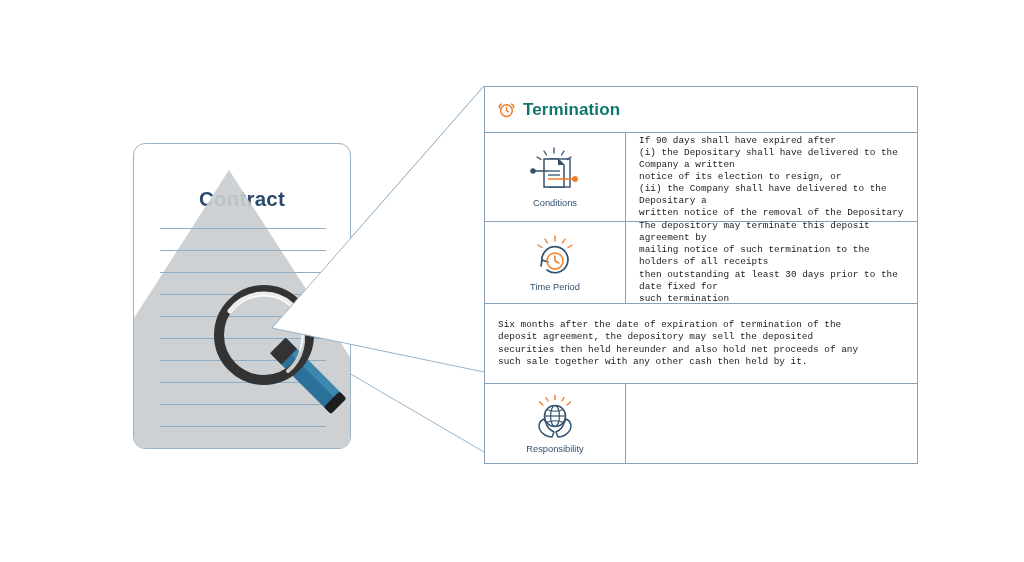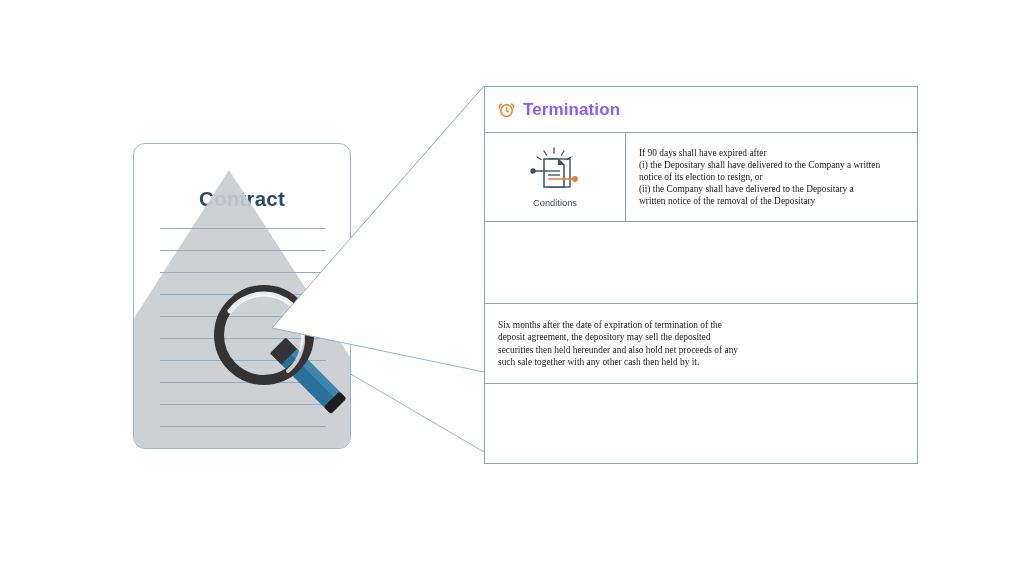--- a/index.html
+++ b/index.html
@@ -91,21 +91,21 @@
     height: 46px;
     border-bottom: 1.3px solid #85a3bd;
     display: flex;
     align-items: center;
     padding-left: 12px;
     box-sizing: border-box;
   }
   #header-title {
     font-size: 17px;
     font-weight: bold;
-    color: #8b5cf6;
+    color: #0f766e;
     margin-left: 7px;
     letter-spacing: 0.1px;
   }
   .table-row {
     display: flex;
     border-bottom: 1.3px solid #85a3bd;
     box-sizing: border-box;
   }
   .table-row:last-child {
     border-bottom: none;
@@ -130,21 +130,21 @@
     flex: 1;
     box-sizing: border-box;
     display: flex;
     align-items: center;
     padding: 6px 10px 6px 13px;
   }
   .cell-text {
     font-size: 9.4px;
     line-height: 12.1px;
     color: #1b1b1b;
-    font-family: Liberation Serif, serif;
+    font-family: Liberation Mono, monospace;
     white-space: pre-line;
   }
   .row-1 { height: 89px; }
   .row-2 { height: 82px; }
   .row-3 { height: 80px; }
   .row-4 { height: 79px; }
 </style>
 </head>
 <body>
 
@@ -250,27 +250,73 @@
     <div class="text-cell">
       <div class="cell-text">If 90 days shall have expired after
 (i) the Depositary shall have delivered to the Company a written
 notice of its election to resign, or
 (ii) the Company shall have delivered to the Depositary a
 written notice of the removal of the Depositary</div>
     </div>
   </div>
 
   <div class="table-row row-2">
+    <div class="icon-cell">
+      <svg width="50" height="44" viewBox="0 0 50 44">
+        <g stroke="#F07D28" stroke-width="1.4" stroke-linecap="round">
+          <line x1="25" y1="1" x2="25" y2="6"></line>
+          <line x1="15" y1="4" x2="17.5" y2="8"></line>
+          <line x1="35" y1="4" x2="32.5" y2="8"></line>
+          <line x1="8" y1="10" x2="12" y2="12.5"></line>
+          <line x1="42" y1="10" x2="38" y2="12.5"></line>
+        </g>
+
+        <path d="M12 26 A13 13 0 1 1 17 35" fill="none" stroke="#33506e" stroke-width="1.7" stroke-linecap="round"></path>
+        <path d="M11 31 L12 25 L18 27" fill="none" stroke="#33506e" stroke-width="1.7" stroke-linecap="round" stroke-linejoin="round"></path>
+
+        <circle cx="25" cy="26" r="8" fill="none" stroke="#F07D28" stroke-width="1.5"></circle>
+        <path d="M25 21 L25 26 L29 28" fill="none" stroke="#F07D28" stroke-width="1.5" stroke-linecap="round"></path>
+      </svg>
+      <span class="icon-label">Time Period</span>
+    </div>
+    <div class="text-cell">
+      <div class="cell-text">The depository may terminate this deposit agreement by
+mailing notice of such termination to the holders of all receipts
+then outstanding at least 30 days prior to the date fixed for
+such termination</div>
+    </div>
   </div>
 
   <div class="table-row row-3">
     <div class="text-cell">
       <div class="cell-text">Six months after the date of expiration of termination of the
 deposit agreement, the depository may sell the deposited
 securities then held hereunder and also hold net proceeds of any
 such sale together with any other cash then held by it.</div>
     </div>
   </div>
 
   <div class="table-row row-4">
+    <div class="icon-cell">
+      <svg width="50" height="46" viewBox="0 0 50 46">
+        <g stroke="#F07D28" stroke-width="1.4" stroke-linecap="round">
+          <line x1="25" y1="0.5" x2="25" y2="4.5"></line>
+          <line x1="16" y1="2.5" x2="18" y2="6"></line>
+          <line x1="34" y1="2.5" x2="32" y2="6"></line>
+          <line x1="9.5" y1="7" x2="13" y2="10"></line>
+          <line x1="40.5" y1="7" x2="37" y2="10"></line>
+        </g>
+
+        <circle cx="25" cy="21" r="10.5" fill="none" stroke="#33506e" stroke-width="1.5"></circle>
+        <ellipse cx="25" cy="21" rx="4.4" ry="10.5" fill="none" stroke="#33506e" stroke-width="1.2"></ellipse>
+        <line x1="14.5" y1="21" x2="35.5" y2="21" stroke="#33506e" stroke-width="1.2"></line>
+        <path d="M16.3 14.5 Q25 18 33.7 14.5" fill="none" stroke="#33506e" stroke-width="1.2"></path>
+        <path d="M16.3 27.5 Q25 24 33.7 27.5" fill="none" stroke="#33506e" stroke-width="1.2"></path>
+
+        <path d="M14 24 C9 26 8 31 10 35 C12 39 17 42 22 42 L24 37 C20 35 17 32 16 28 Z" fill="#ffffff" stroke="#33506e" stroke-width="1.5" stroke-linejoin="round"></path>
+
+        <path d="M36 24 C41 26 42 31 40 35 C38 39 33 42 28 42 L26 37 C30 35 33 32 34 28 Z" fill="#ffffff" stroke="#33506e" stroke-width="1.5" stroke-linejoin="round"></path>
+      </svg>
+      <span class="icon-label">Responsibility</span>
+    </div>
   </div>
 
 </div>
 
 </body></html>

